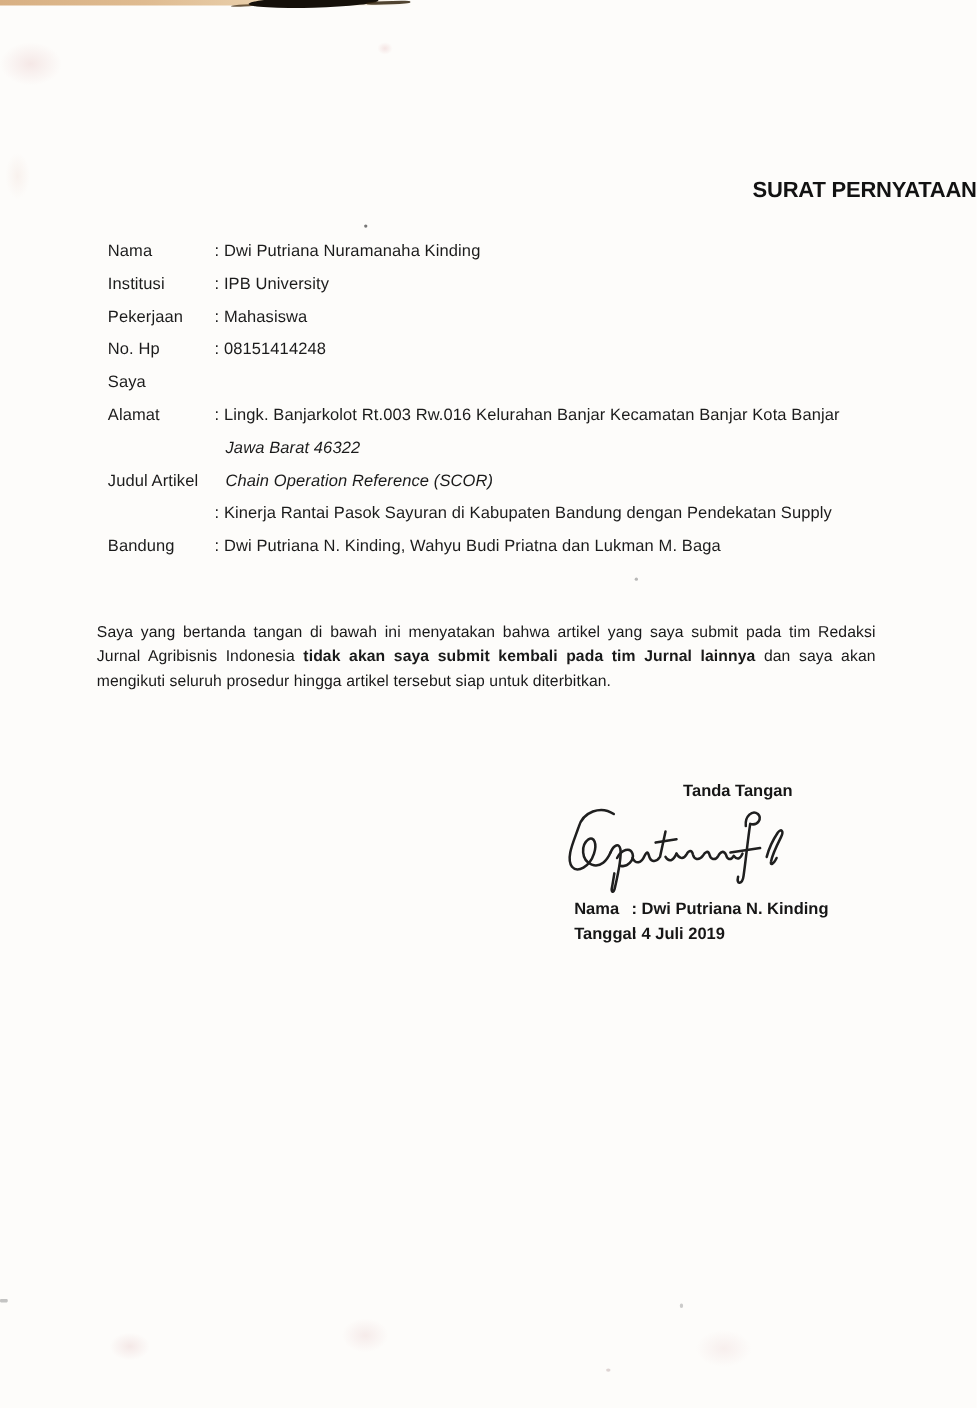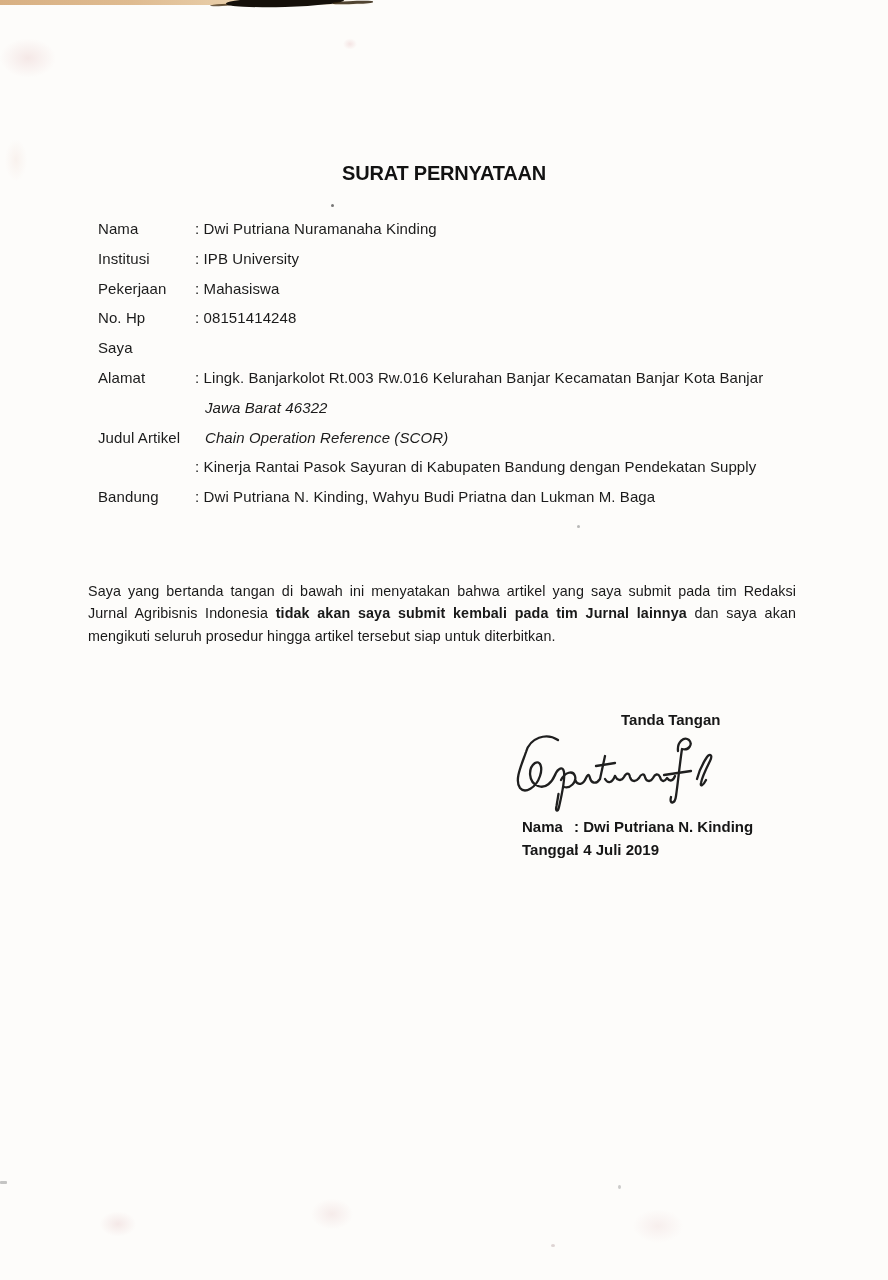--- a/index.html
+++ b/index.html
@@ -47,38 +47,38 @@
   .speck { position: absolute; border-radius: 50%; }
   .speck-1 { left: 331px; top: 204px; width: 3px; height: 3px; background: #4a4a4a; opacity: .75; }
   .speck-2 { left: 577px; top: 525px; width: 3px; height: 3px; background: #8a8a8a; opacity: .6; }
   .speck-3 { left: 618px; top: 1185px; width: 3px; height: 4px; background: #9a9a9a; opacity: .5; }
   .speck-4 { left: 551px; top: 1244px; width: 4px; height: 3px; background: #c9b9b9; opacity: .6; }
   .speck-5 { left: 0px;  top: 1181px; width: 7px; height: 3px; background: #8c8c8c; opacity: .5; border-radius: 1px; }
 
   
   .title {
     position: absolute; top: 162px; left: 0; width: 100%;
-    text-align: center;
+    text-align: right;
     font-size: 20px; font-weight: 700; letter-spacing: -0.2px;
     color: #121212;
   }
 
   .fields {
     position: absolute; left: 98px; top: 214px; width: 760px;
     font-size: 15px; line-height: 29.8px; letter-spacing: 0.1px;
     color: #1b1b1b;
   }
   .field-row { display: flex; align-items: flex-start; }
   .field-label { flex: 0 0 97px; width: 97px; white-space: nowrap; }
   .field-value { flex: 1 1 auto; }
   .vline { white-space: nowrap; }
   .vline.cont { padding-left: 10px; font-style: italic; }
 
   .statement {
-    position: absolute; left: 88px; top: 580px; width: 708px;
+    position: absolute; left: 88px; top: 564px; width: 708px;
     font-size: 14.3px; line-height: 22.3px; text-align: justify;
     color: #191919; letter-spacing: 0.1px;
   }
   .statement .bold { font-weight: 700; }
 
   .sig-heading {
     position: absolute; left: 621px; top: 711px;
     font-size: 15px; font-weight: 600; color: #161616;
   }
   .signature-svg { position: absolute; left: 512px; top: 730px; }

